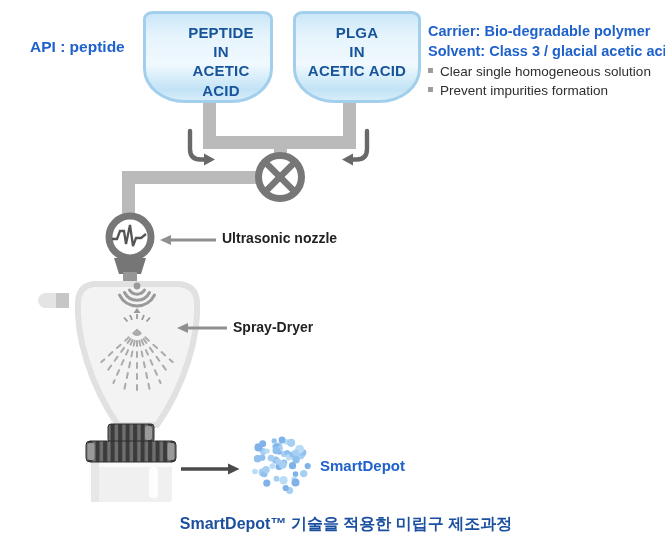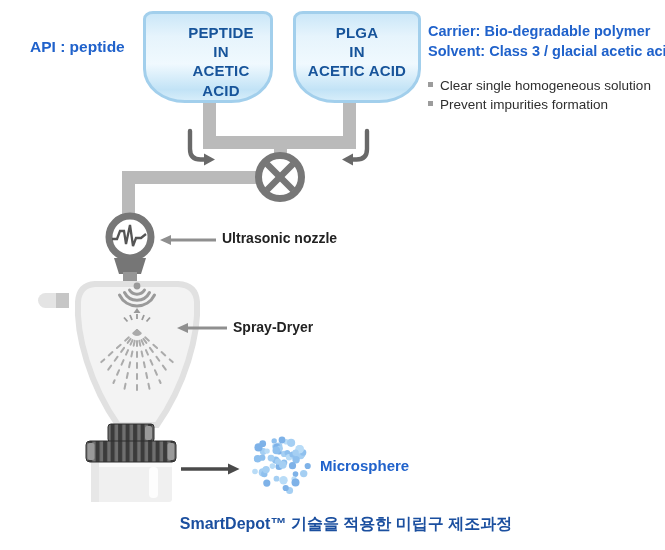--- a/index.html
+++ b/index.html
@@ -21,21 +21,21 @@
     display:flex;justify-content:center;align-items:flex-start;
   }
   .vessel-label{
     margin-top:9px;font-weight:bold;font-size:15px;line-height:1.28;
     color:#17549a;text-align:center;white-space:pre-line;letter-spacing:.2px;
   }
   #vessel-peptide{left:143px;top:11px;width:130px;height:92px;padding-left:26px;}
   #vessel-plga{left:285px;top:11px;width:128px;height:92px;margin-left:8px;}
   .info{left:428px;top:21px;width:236px;}
   .info-head{color:#2062cb;font-weight:bold;font-size:14.5px;line-height:1.4;white-space:nowrap;}
-  .bullets{margin-top:14px;}
+  .bullets{}
   .bullet-row{display:flex;align-items:flex-start;gap:7px;font-size:13.5px;color:#2e2e2e;line-height:1.45;white-space:nowrap;}
   .bullet-sq{width:5px;height:5px;background:#9c9c9c;margin-top:6px;flex:none;}
   .diagram-label{position:absolute;font-size:14px;font-weight:600;color:#222;white-space:nowrap;}
   #lbl-ultrasonic{left:222px;top:230px;}
   #lbl-spray{left:233px;top:319px;}
   #lbl-micro{left:320px;top:457px;color:#2062cb;font-weight:bold;font-size:15px;}
   .caption{
     left:21px;top:514px;width:650px;text-align:center;
     font-size:16px;font-weight:bold;color:#1b4f9f;
   }
@@ -226,16 +226,16 @@
       </div>
       <div class="bullet-row">
         <span class="bullet-sq"></span>
         <span>Prevent impurities formation</span>
       </div>
     </div>
   </div>
 
   <div class="diagram-label" id="lbl-ultrasonic">Ultrasonic nozzle</div>
   <div class="diagram-label" id="lbl-spray">Spray-Dryer</div>
-  <div class="diagram-label" id="lbl-micro">Microsphere</div>
+  <div class="diagram-label" id="lbl-micro">SmartDepot</div>
 
   <div class="abs caption">SmartDepot™ 기술을 적용한 미립구 제조과정</div>
 </div>
 
 </body></html>

